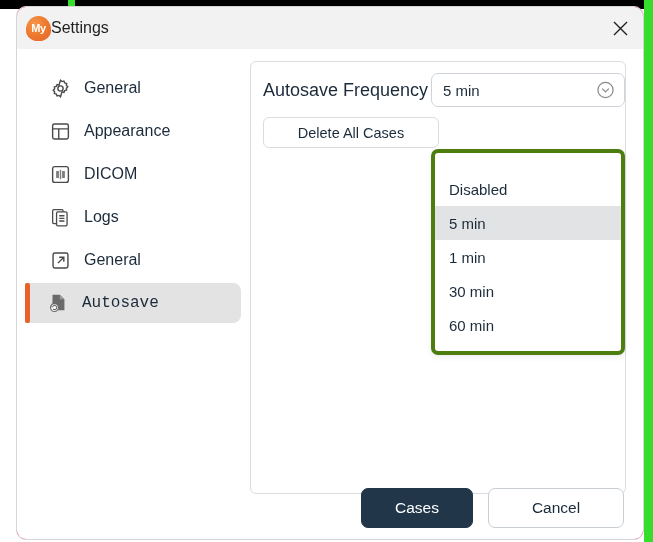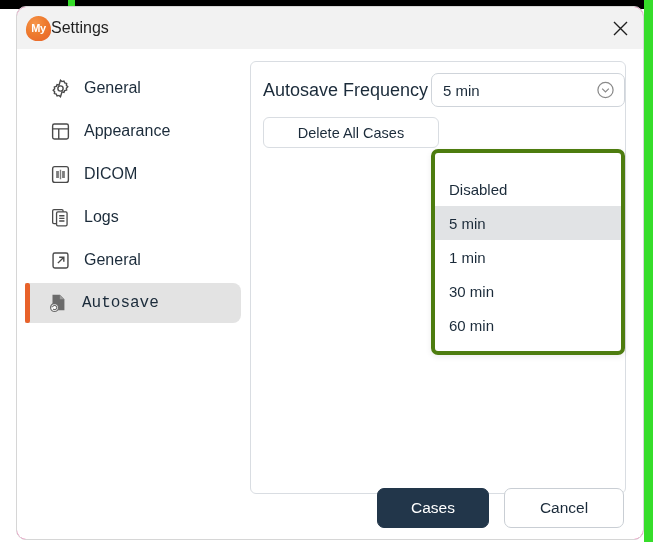--- a/index.html
+++ b/index.html
@@ -253,21 +253,21 @@
     box-sizing: border-box;
   }
   .btn-apply {
     width: 112px;
     background: #22364a;
     color: #ffffff;
     border: 1px solid #22364a;
     margin-right: 15px;
   }
   .btn-cancel {
-    width: 120px;
+    width: 136px;
     background: #ffffff;
     color: #1b2b3a;
     border: 1px solid #c9ced4;
   }
 </style>
 </head>
 <body>
 
 <div id="root">
 

